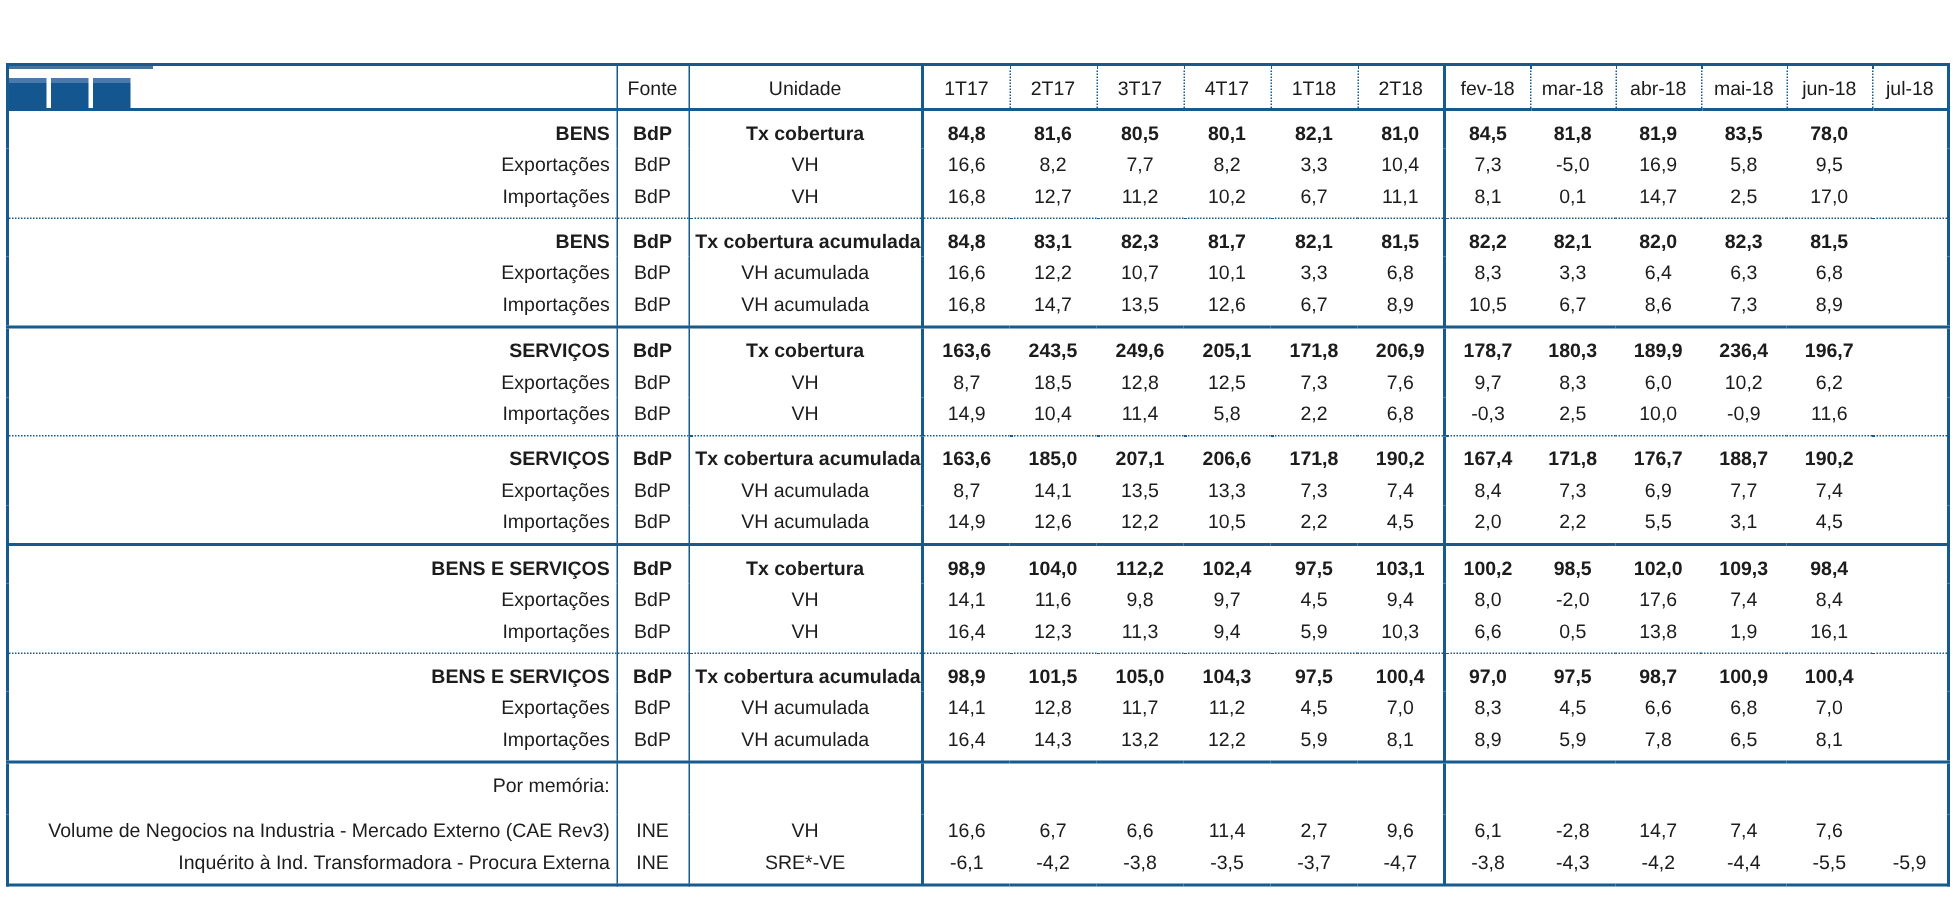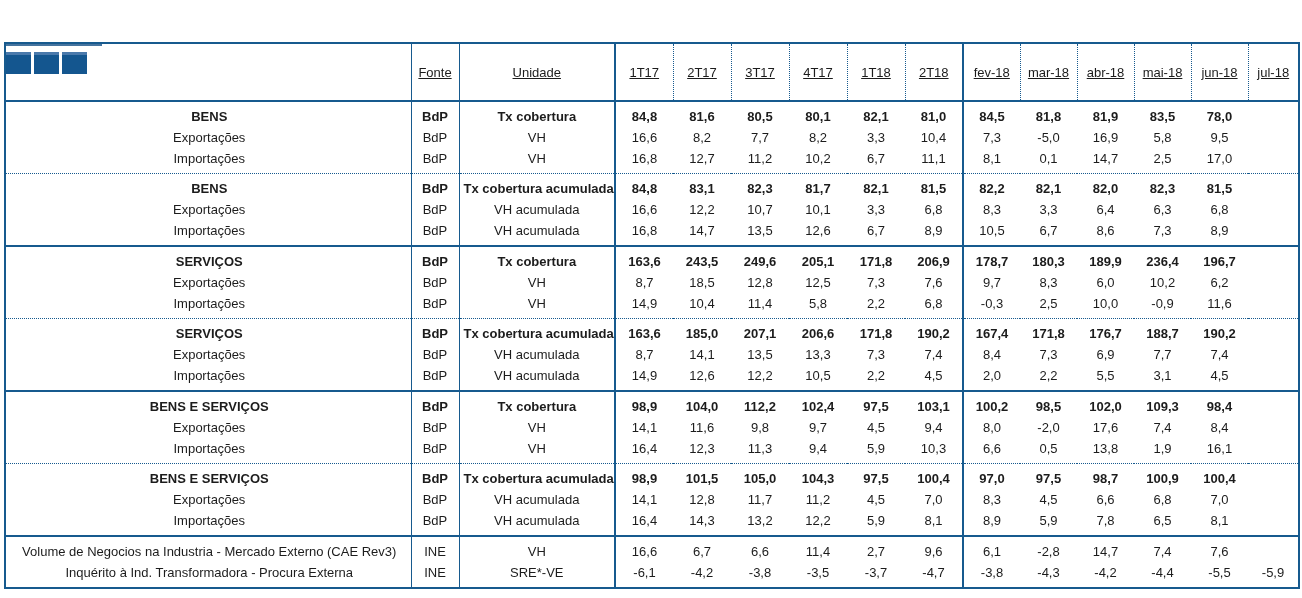--- a/index.html
+++ b/index.html
@@ -16,23 +16,23 @@
   .logo-squares{display:flex;gap:3px;}
   .logo-sq{width:25px;height:22px;background:linear-gradient(#4a79ab 0 3px,#14568f 3px);}
 
   
   table.data-table{
     border-collapse:collapse;table-layout:fixed;
     width:1294px;margin:42px 0 0 4px;
     border:2px solid var(--b);
     font-size:13px;color:var(--txt);
   }
-  thead th{font-weight:normal;border-bottom:2px solid var(--b);height:20px;padding:18px 2px;text-align:center;text-decoration:underline;}
+  thead th{font-weight:normal;border-bottom:2px solid var(--b);height:20px;padding:4px 2px;text-align:center;}
   td{padding:1px 4px;height:19px;overflow:hidden;white-space:nowrap;}
-  .lbl{text-align:center;padding-left:6px;}
+  .lbl{text-align:right;padding-left:6px;}
   .ctr,.val{text-align:center;}
   tr.bold td{font-weight:700;}
   tbody.sep-dotted{border-bottom:1px dotted var(--b);}
   tbody.sep-solid{border-bottom:2px solid var(--b);}
   tbody tr:first-child td{padding-top:5px;}
   tbody tr:last-child td{padding-bottom:5px;}
   tr.memo td{padding-top:4px;padding-bottom:10px;}
   .c-fonte{border-left:1px solid var(--b);}
   .c-unidade{border-left:1px solid var(--b);}
   .c-q0{border-left:2px solid var(--b);}
@@ -402,20 +402,37 @@
           <td class="val">8,1</td>
           <td class="val c-m0">8,9</td>
           <td class="val">5,9</td>
           <td class="val">7,8</td>
           <td class="val">6,5</td>
           <td class="val">8,1</td>
           <td class="val"></td>
         </tr>
       </tbody>
       <tbody class="">
+        <tr class="memo">
+          <td class="lbl">Por memória:</td>
+          <td class="c-fonte ctr"></td>
+          <td class="c-unidade ctr"></td>
+          <td class="val c-q0"></td>
+          <td class="val"></td>
+          <td class="val"></td>
+          <td class="val"></td>
+          <td class="val"></td>
+          <td class="val"></td>
+          <td class="val c-m0"></td>
+          <td class="val"></td>
+          <td class="val"></td>
+          <td class="val"></td>
+          <td class="val"></td>
+          <td class="val"></td>
+        </tr>
         <tr class="">
           <td class="lbl">Volume de Negocios na Industria - Mercado Externo (CAE Rev3)</td>
           <td class="c-fonte ctr">INE</td>
           <td class="c-unidade ctr">VH</td>
           <td class="val c-q0">16,6</td>
           <td class="val">6,7</td>
           <td class="val">6,6</td>
           <td class="val">11,4</td>
           <td class="val">2,7</td>
           <td class="val">9,6</td>

